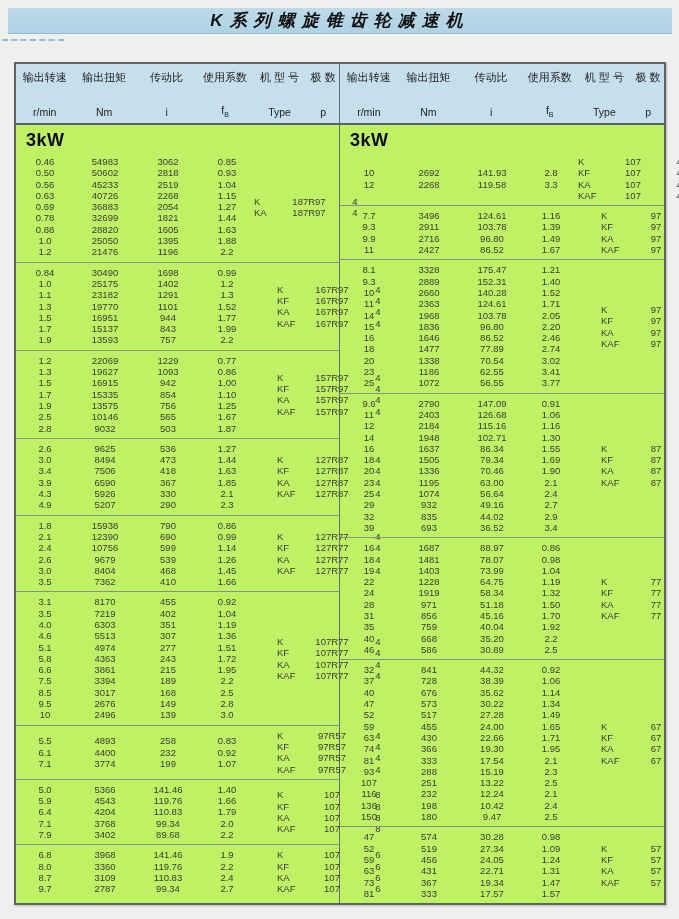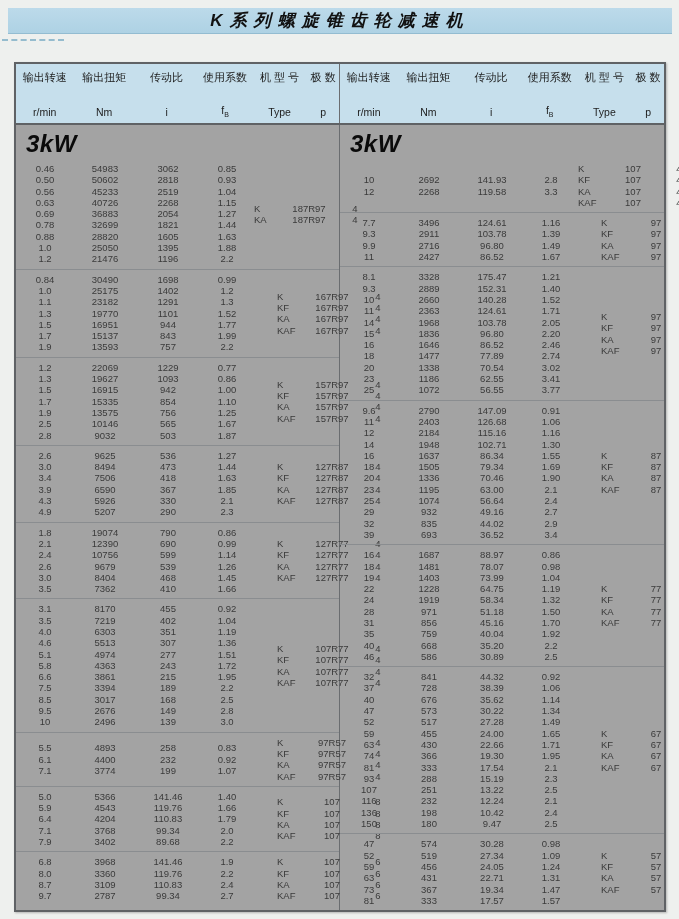--- a/index.html
+++ b/index.html
@@ -19,37 +19,37 @@
   }
   .title-bar span {
     font-size:17px; font-weight:bold; letter-spacing:7px; color:#111;
   }
   .watermark {
     position:absolute; left:2px; top:39px; width:62px; height:0;
     border-top:2px dashed #2a7fa8; opacity:.45;
   }
   .gear-table {
     position:absolute; left:14px; top:62px; width:652px;
-    border:2px solid #5f6265; background:#a3a3a3;
+    border:2px solid #5f6265; background:#bef264;
     box-shadow:1px 1px 2px rgba(0,0,0,.25);
   }
   .thead { display:flex; background:#c6dfec; border-bottom:2px solid #5f6265; }
   .hpanel { width:50%; display:flex; padding:6px 0 5px 0; }
   .hpanel:first-child { border-right:1px solid #6a6d70; }
   .hcell { display:flex; flex-direction:column; align-items:center; justify-content:space-between; }
   .hcell .zh { font-size:11px; color:#1d1d1d; white-space:nowrap; }
   .hcell .en { font-size:10.5px; color:#1d1d1d; margin-top:4px; }
   .hcell sub { font-size:7px; }
   .hc0{width:58px;} .hc1{width:62px;} .hc2{width:64px;gap:17px;} .hc3{width:54px;} .hc4{width:56px;} .hc5{width:32px;}
   .tbody { display:flex; align-items:stretch; }
   .bpanel { width:50%; }
   .bpanel:first-child { border-right:1px solid #6a6d70; }
   .power {
-    font-size:24px; font-weight:bold; color:#0a0a0a;
-    padding:5px 0 1px 10px; letter-spacing:.5px;font-style:italic;
+    font-size:18px; font-weight:bold; color:#0a0a0a;
+    padding:5px 0 1px 10px; letter-spacing:.5px;
   }
   .group { display:flex; padding:4px 0; }
   .group.sep { border-top:1px solid #8a8d90;gap:23px; }
   .rows { display:flex; flex-direction:column; justify-content:center; }
   .row { display:flex; height:11.3px; line-height:11.3px; }
   .row span { font-size:9.5px; color:#3a3a3a; text-align:center; white-space:nowrap; }
   .c0{width:58px;} .c1{width:62px;} .c2{width:64px;} .c3{width:54px;}
   .types { display:flex; flex-direction:column; justify-content:center; }
   .trow { display:flex; height:11.3px; line-height:11.3px; }
   .trow span { font-size:9.5px; color:#3a3a3a; white-space:nowrap; }
@@ -387,21 +387,21 @@
               <span class="tcode">KAF</span>
               <span class="tmodel">127R87</span>
               <span class="tpoles">4</span>
             </div>
           </div>
         </div>
         <div class="group sep">
           <div class="rows">
             <div class="row">
               <span class="c0">1.8</span>
-              <span class="c1">19074</span>
+              <span class="c1">15938</span>
               <span class="c2">790</span>
               <span class="c3">0.86</span>
             </div>
             <div class="row">
               <span class="c0">2.1</span>
               <span class="c1">12390</span>
               <span class="c2">690</span>
               <span class="c3">0.99</span>
             </div>
             <div class="row">

